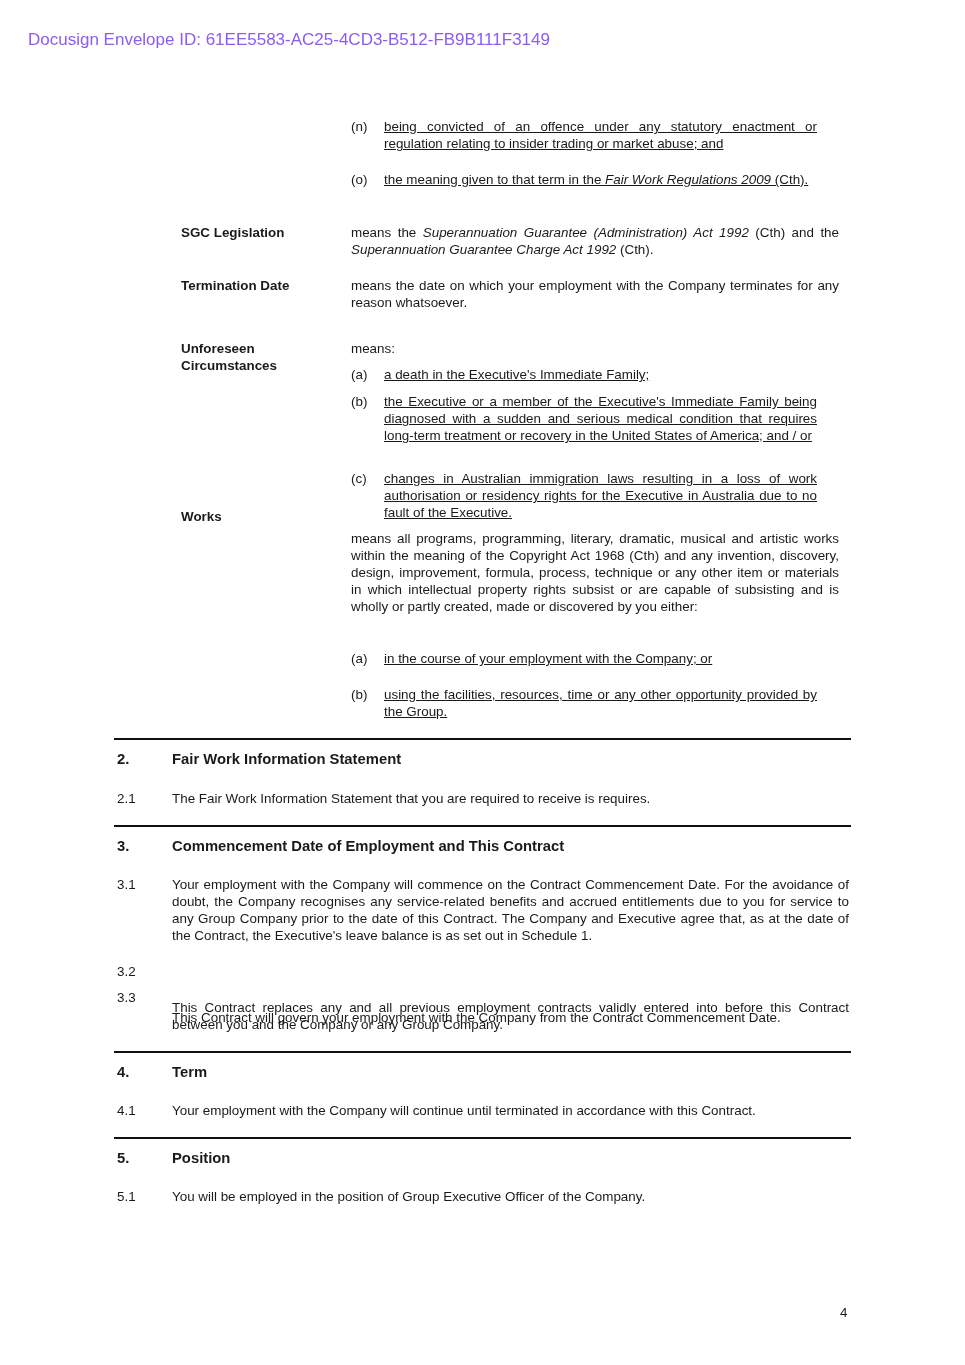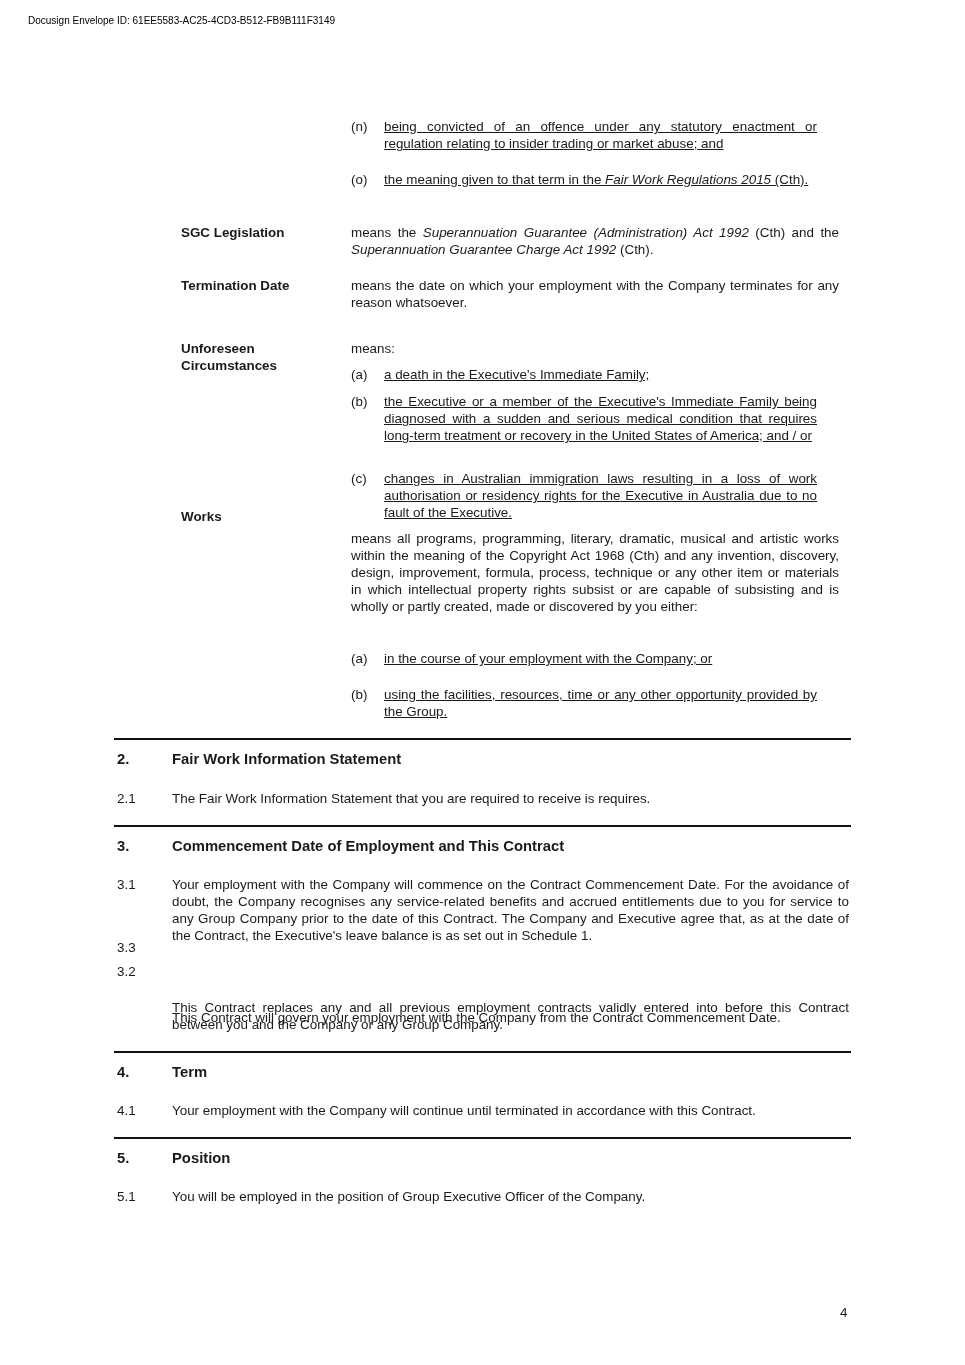--- a/index.html
+++ b/index.html
@@ -1,21 +1,21 @@
 <!DOCTYPE html>
 <html><head>
 <meta charset="utf-8">
 <style>
   html, body { margin: 0; padding: 0; background: #ffffff; }
   body {
     width: 965px; height: 1365px; position: relative; overflow: hidden;
     font-family: "Liberation Sans", sans-serif; color: #1a1a1a;
     font-size: 13.4px; line-height: 17px;
   }
-  .envelope { position: absolute; left: 28px; top: 12px; font-size: 10px; color: #000000; }
+  .envelope { position: absolute; left: 28px; top: 31px; font-size: 17px; color: #8b5cf6; }
   .just { text-align: justify; }
   .rule { position: absolute; left: 114px; width: 737px; height: 2px; background: #111; }
   .sec-num { position: absolute; left: 117px; font-weight: bold; font-size: 14.8px; }
   .sec-title { position: absolute; left: 172px; font-weight: bold; font-size: 14.8px; }
   .cl-num { position: absolute; left: 117px; }
   .cl-text { position: absolute; left: 172px; width: 677px; }
   .sub-lbl { position: absolute; left: 351px; }
   .sub-text { position: absolute; left: 384px; width: 433px; text-decoration: underline; }
   .def-text { position: absolute; left: 351px; width: 488px; }
   .def-term { position: absolute; left: 181px; font-weight: bold; }
@@ -24,21 +24,21 @@
 </style>
 </head>
 <body>
 
 <div class="envelope">Docusign Envelope ID: 61EE5583-AC25-4CD3-B512-FB9B111F3149</div>
 
 <div class="sub-lbl" style="top:118px">(n)</div>
 <div class="sub-text just" style="top:118px">being convicted of an offence under any statutory enactment or regulation relating to insider trading or market abuse;  and</div>
 
 <div class="sub-lbl" style="top:171px">(o)</div>
-<div class="sub-text just" style="top:171px"><span>the meaning given to that term in the </span><i>Fair Work Regulations 2015</i><span> (Cth).</span></div>
+<div class="sub-text just" style="top:171px"><span>the meaning given to that term in the </span><i>Fair Work Regulations 2009</i><span> (Cth).</span></div>
 
 <div class="def-term" style="top:224px">SGC Legislation</div>
 <div class="def-text just" style="top:224px"><span>means the </span><i>Superannuation Guarantee (Administration) Act 1992</i><span> (Cth) and the </span><i>Superannuation Guarantee Charge Act 1992</i><span> (Cth).</span></div>
 
 <div class="def-term" style="top:277px">Termination Date</div>
 <div class="def-text just" style="top:277px">means the date on which your employment with the Company terminates for any reason whatsoever.</div>
 
 <div class="def-term" style="top:340px"><span>Unforeseen</span><br><span>Circumstances</span></div>
 <div class="def-text" style="top:340px">means:</div>
 
@@ -66,21 +66,21 @@
 <div class="cl-num" style="top:790px">2.1</div>
 <div class="cl-text just" style="top:790px">The Fair Work Information Statement that you are required to receive is requires.</div>
 
 <div class="rule" style="top:825px"></div>
 <div class="sec-num" style="top:838px">3.</div>
 <div class="sec-title" style="top:838px">Commencement Date of Employment and This Contract</div>
 <div class="cl-num" style="top:876px">3.1</div>
 <div class="cl-text just" style="top:876px">Your employment with the Company will commence on the Contract Commencement Date. For the avoidance of doubt, the Company recognises any service-related benefits and accrued entitlements due to you for service to any Group Company prior to the date of this Contract. The Company and Executive agree that, as at the date of the Contract, the Executive's leave balance is as set out in Schedule 1.</div>
 <div class="cl-num" style="top:963px">3.2</div>
 <div class="cl-text" style="top:1009px">This Contract will govern your employment with the Company from the Contract Commencement Date.</div>
-<div class="cl-num" style="top:939px">3.3</div>
+<div class="cl-num" style="top:989px">3.3</div>
 <div class="cl-text just" style="top:999px">This Contract replaces any and all previous employment contracts validly entered into before this Contract between you and the Company or any Group Company.</div>
 
 <div class="rule" style="top:1051px"></div>
 <div class="sec-num" style="top:1064px">4.</div>
 <div class="sec-title" style="top:1064px">Term</div>
 <div class="cl-num" style="top:1102px">4.1</div>
 <div class="cl-text" style="top:1102px">Your employment with the Company will continue until terminated in accordance with this Contract.</div>
 
 <div class="rule" style="top:1137px"></div>
 <div class="sec-num" style="top:1150px">5.</div>

